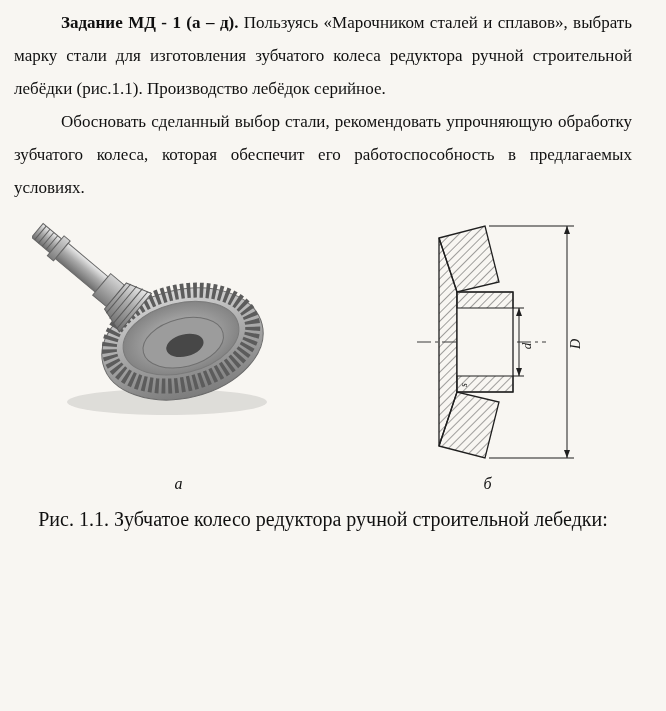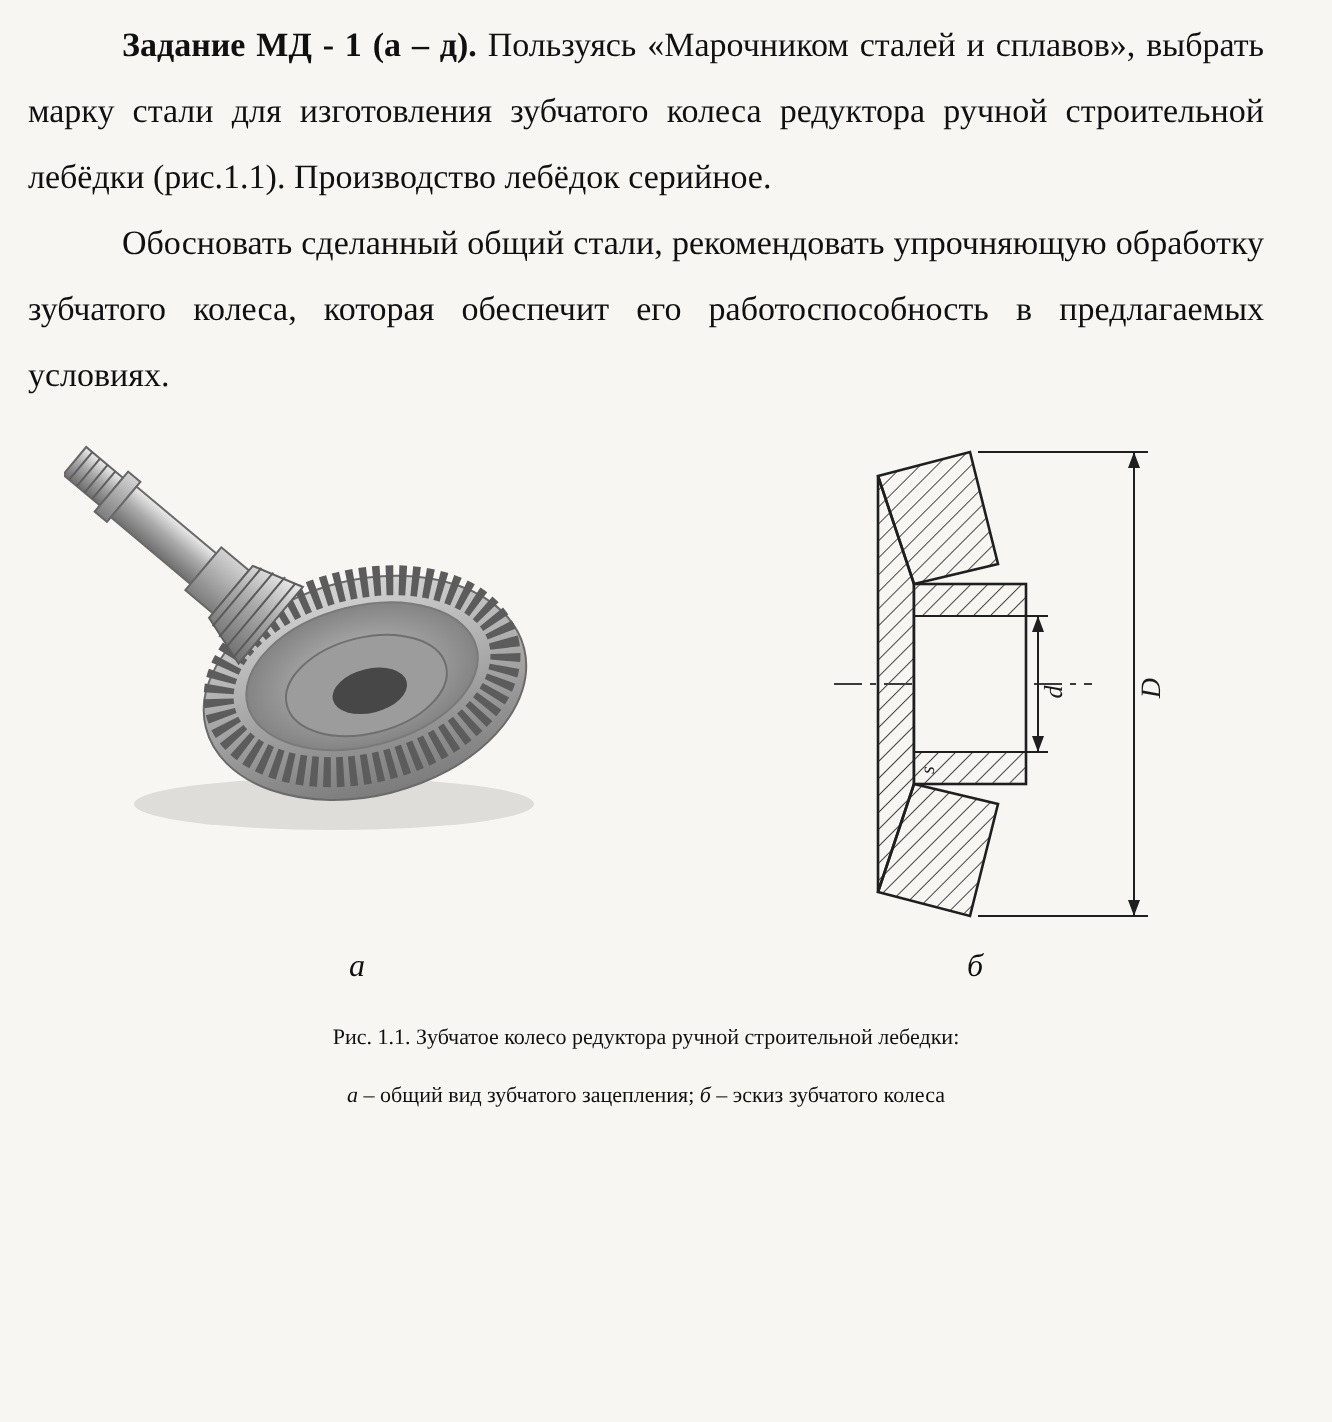--- a/index.html
+++ b/index.html
@@ -7,33 +7,33 @@
   body { width:666px; font-family:"Liberation Serif", serif; color:#101010; }
   .page { width:646px; height:711px; background:#f8f6f2; padding:6px 14px 0 14px; overflow:hidden; }
   .para { font-size:17px; line-height:33px; text-align:justify; text-indent:47px; }
   .para b { font-weight:bold; }
   .figures { margin-top:18px; height:247px; display:flex; justify-content:space-between; align-items:flex-start; padding:0 6px 0 18px; }
   .fig { display:block; }
   .fig-labels { margin-top:6px; display:flex; }
   .fig-labels .lab { display:block; font-style:italic; font-size:16px; text-align:center; }
   .lab-a { width:330px; }
   .lab-b { width:290px; }
-  .caption { margin-top:12px; text-align:center; font-size:11px; line-height:29px; }
+  .caption { margin-top:12px; text-align:center; font-size:20px; line-height:29px; }
   .caption i { font-style:italic; }
   svg text { font-family:"Liberation Serif", serif; font-style:italic; fill:#1a1a1a; }
 </style>
 </head>
 <body>
 
 <div class="page">
 
   <p class="para"><b>Задание МД - 1 (а – д).</b><span> Пользуясь «Марочником сталей и сплавов», выбрать марку стали для изготовления зубчатого колеса редуктора ручной строительной лебёдки (рис.1.1). Производство лебёдок серийное.</span></p>
 
 
-  <p class="para">Обосновать сделанный общий стали, рекомендовать упрочняющую обработку зубчатого колеса, которая обеспечит его работоспособность в предлагаемых условиях.</p>
+  <p class="para">Обосновать сделанный выбор стали, рекомендовать упрочняющую обработку зубчатого колеса, которая обеспечит его работоспособность в предлагаемых условиях.</p>
 
   <div class="figures">
 
     <svg class="fig" width="250" height="200" viewBox="0 0 250 200">
       <defs>
         <linearGradient id="met1" x1="0" y1="0" x2="0" y2="1">
           <stop offset="0" stop-color="#ececec"></stop>
           <stop offset="0.45" stop-color="#aaaaaa"></stop>
           <stop offset="1" stop-color="#6e6e6e"></stop>
         </linearGradient>
@@ -111,16 +111,15 @@
     </svg>
   </div>
 
   <div class="fig-labels">
     <span class="lab lab-a">а</span>
     <span class="lab lab-b">б</span>
   </div>
 
   <div class="caption">
     <div>Рис. 1.1. Зубчатое колесо редуктора ручной строительной лебедки:</div>
-    <div><i>а</i><span> – общий вид  зубчатого зацепления; </span><i>б</i><span> – эскиз зубчатого колеса</span></div>
   </div>
 
 </div>
 
 </body></html>

